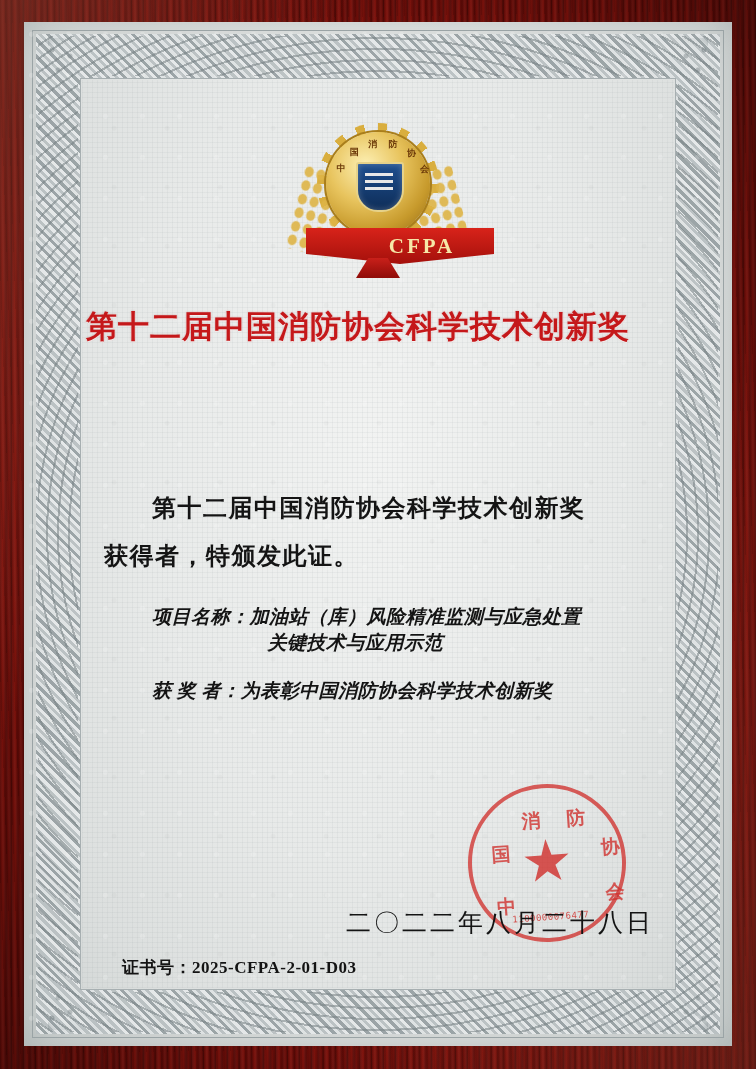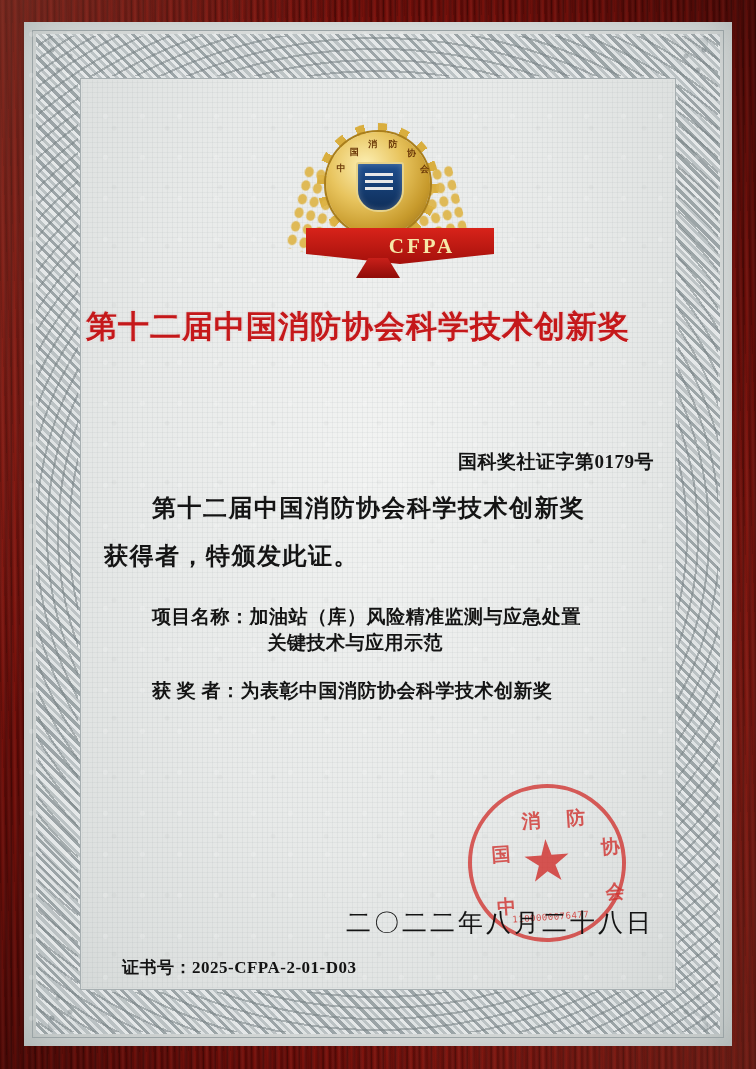--- a/index.html
+++ b/index.html
@@ -316,20 +316,21 @@
   
   .fields {
     position: absolute;
     left: 66px;
     top: 520px;
     width: 520px;
     font-family: "Liberation Serif", serif;
     font-weight: bold;
     font-size: 19px;
     color: #141414;
+    font-style: italic;
   }
   .field-row {
     display: flex;
     align-items: flex-start;
     margin-bottom: 22px;
   }
   .field-label {
     flex: 0 0 auto;
     white-space: nowrap;
     letter-spacing: 0.5px;
@@ -461,21 +462,20 @@
           <span style="transform: rotate(38deg) translate(0,-47px) rotate(-38deg);">协</span>
           <span style="transform: rotate(63deg) translate(0,-47px) rotate(-63deg);">会</span>
         </div>
         <div class="emblem-shield"></div>
         <div class="emblem-banner">CFPA</div>
         <div class="emblem-base"></div>
       </div>
 
       <div class="title-main">第十二届中国消防协会科学技术创新奖</div>
 
-      <div class="cert-serial">国科奖社证字第0179号</div>
 
       <div class="body-text">
         <span class="line1">第十二届中国消防协会科学技术创新奖</span>
         <span class="line2">获得者，特颁发此证。</span>
       </div>
 
       <div class="fields">
         <div class="field-row">
           <div class="field-label">项目名称：</div>
           <div class="field-value">

